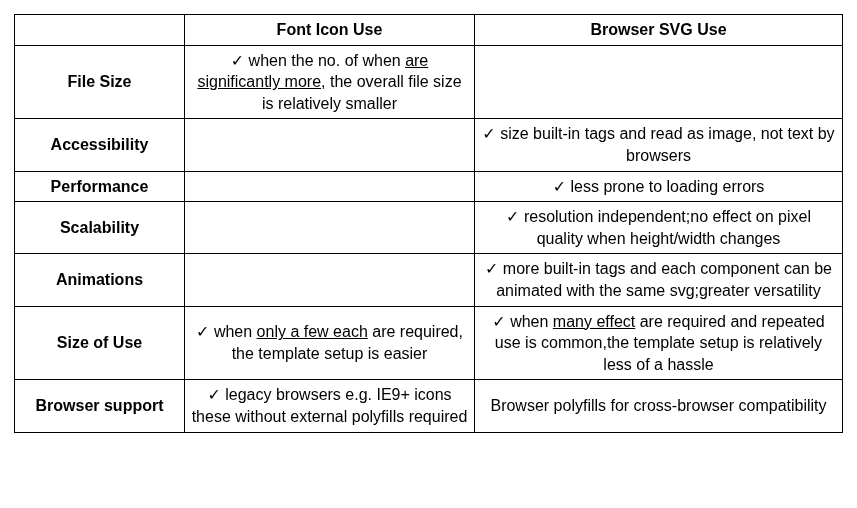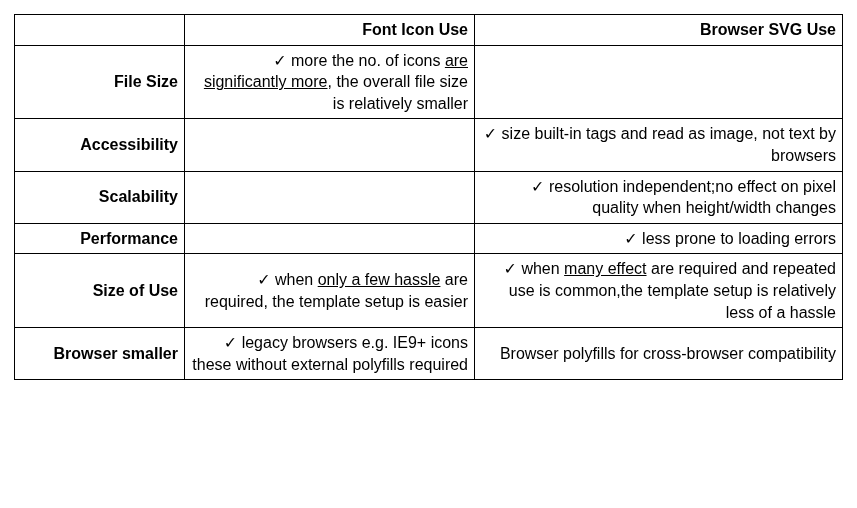--- a/index.html
+++ b/index.html
@@ -18,21 +18,21 @@
   table.cmp {
     border-collapse: collapse;
     width: 828px;
     table-layout: fixed;
   }
   table.cmp th,
   table.cmp td {
     border: 1px solid #000000;
     padding: 4px 6px;
     vertical-align: middle;
-    text-align: right;
+    text-align: center;
     line-height: 1.35;
   }
   col.row-label { width: 170px; }
   col.col-a { width: 290px; }
   col.col-b { width: 368px; }
   th.col-header {
     font-weight: bold;
   }
   td.row-label {
     font-weight: bold;
@@ -52,42 +52,47 @@
   <thead>
     <tr>
       <th class="col-header"></th>
       <th class="col-header">Font Icon Use</th>
       <th class="col-header">Browser SVG Use</th>
     </tr>
   </thead>
   <tbody>
       <tr>
         <td class="row-label">File Size</td>
-        <td><span>✓</span><span> more the no. of icons </span><span class="u">are significantly more</span><span>, the overall file size is relatively smaller</span></td>
+        <td><span>✓</span><span> when the no. of when </span><span class="u">are significantly more</span><span>, the overall file size is relatively smaller</span></td>
         <td></td>
       </tr>
       <tr>
         <td class="row-label">Accessibility</td>
         <td></td>
         <td><span>✓</span><span> size built-in tags and read as image, not text by browsers</span></td>
       </tr>
       <tr>
+        <td class="row-label">Performance</td>
+        <td></td>
+        <td><span>✓</span><span> less prone to loading errors</span></td>
+      </tr>
+      <tr>
         <td class="row-label">Scalability</td>
         <td></td>
         <td><span>✓</span><span> resolution independent;no effect on pixel quality when height/width changes</span></td>
       </tr>
       <tr>
-        <td class="row-label">Performance</td>
+        <td class="row-label">Animations</td>
         <td></td>
-        <td><span>✓</span><span> less prone to loading errors</span></td>
+        <td><span>✓</span><span> more built-in tags and each component can be animated with the same svg;greater versatility</span></td>
       </tr>
       <tr>
         <td class="row-label">Size of Use</td>
-        <td><span>✓</span><span> when </span><span class="u">only a few hassle</span><span> are required, the template setup is easier</span></td>
+        <td><span>✓</span><span> when </span><span class="u">only a few each</span><span> are required, the template setup is easier</span></td>
         <td><span>✓</span><span> when </span><span class="u">many effect</span><span> are required and repeated use is common,the template setup is relatively less of a hassle</span></td>
       </tr>
       <tr>
-        <td class="row-label">Browser smaller</td>
+        <td class="row-label">Browser support</td>
         <td><span>✓</span><span> legacy browsers e.g. IE9+ icons these without external polyfills required</span></td>
         <td><span>Browser polyfills for cross-browser compatibility</span></td>
       </tr>
     </tbody>
 </table>
 
 </body></html>

